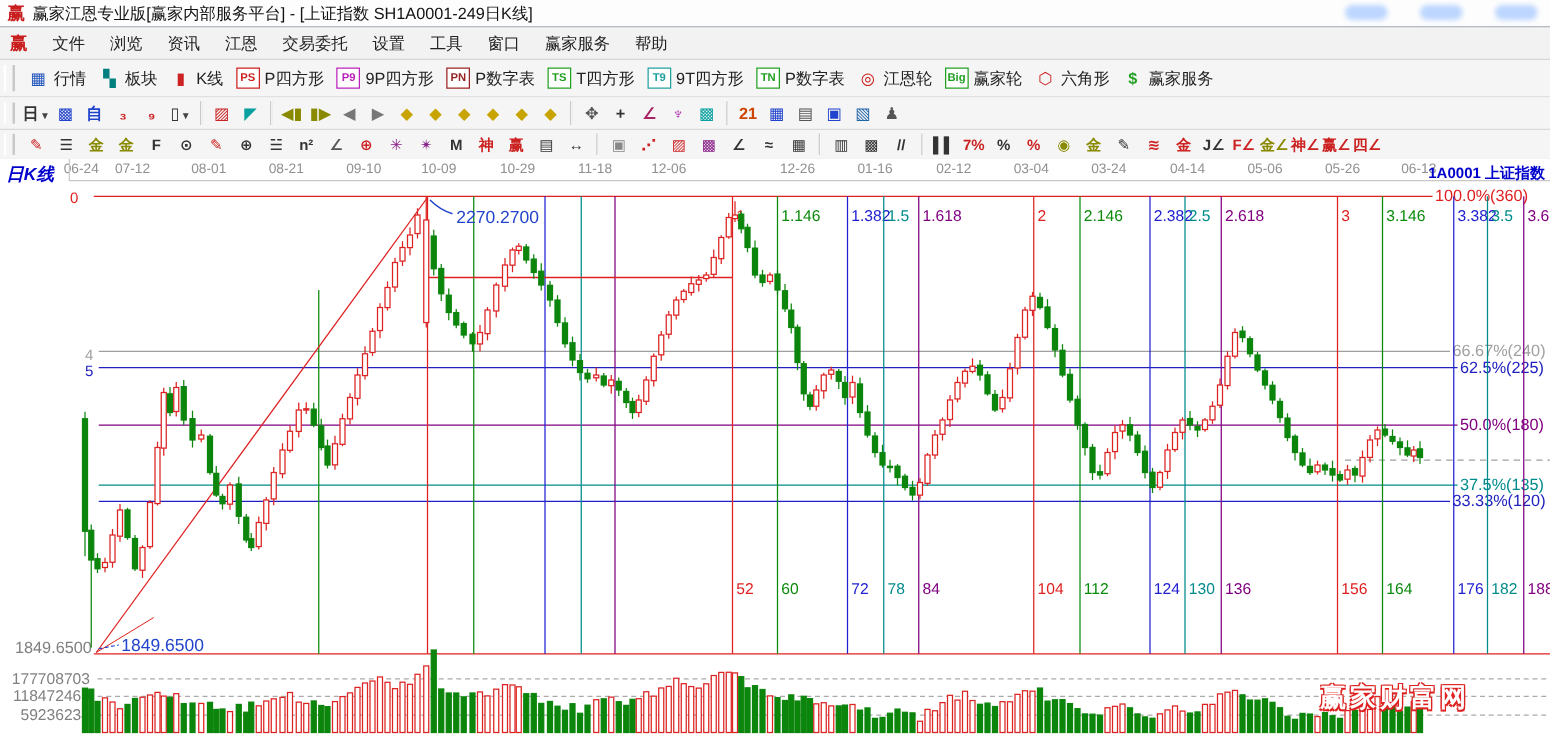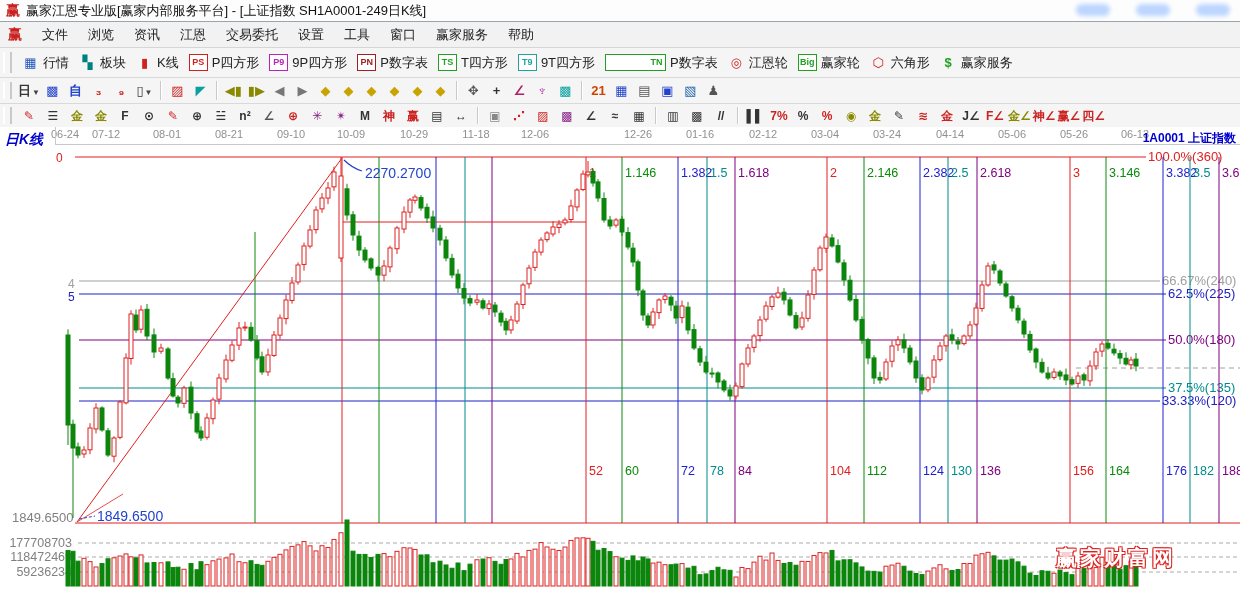--- a/index.html
+++ b/index.html
@@ -99,21 +99,21 @@
       </span>
       <span class="fitem">
         <span class="badge" style="color: rgb(34, 160, 34);">TS</span>
         <span>T四方形</span>
       </span>
       <span class="fitem">
         <span class="badge" style="color: rgb(34, 160, 160);">T9</span>
         <span>9T四方形</span>
       </span>
       <span class="fitem">
-        <span class="badge" style="color: rgb(34, 160, 34); padding-left: 42px;">TN</span>
+        <span class="badge" style="color: rgb(34, 160, 34);">TN</span>
         <span>P数字表</span>
       </span>
       <span class="fitem">
         <span class="glyphicon" style="color: rgb(204, 34, 34);">◎</span>
         <span>江恩轮</span>
       </span>
       <span class="fitem">
         <span class="badge" style="color: rgb(34, 160, 34);">Big</span>
         <span>赢家轮</span>
       </span>

